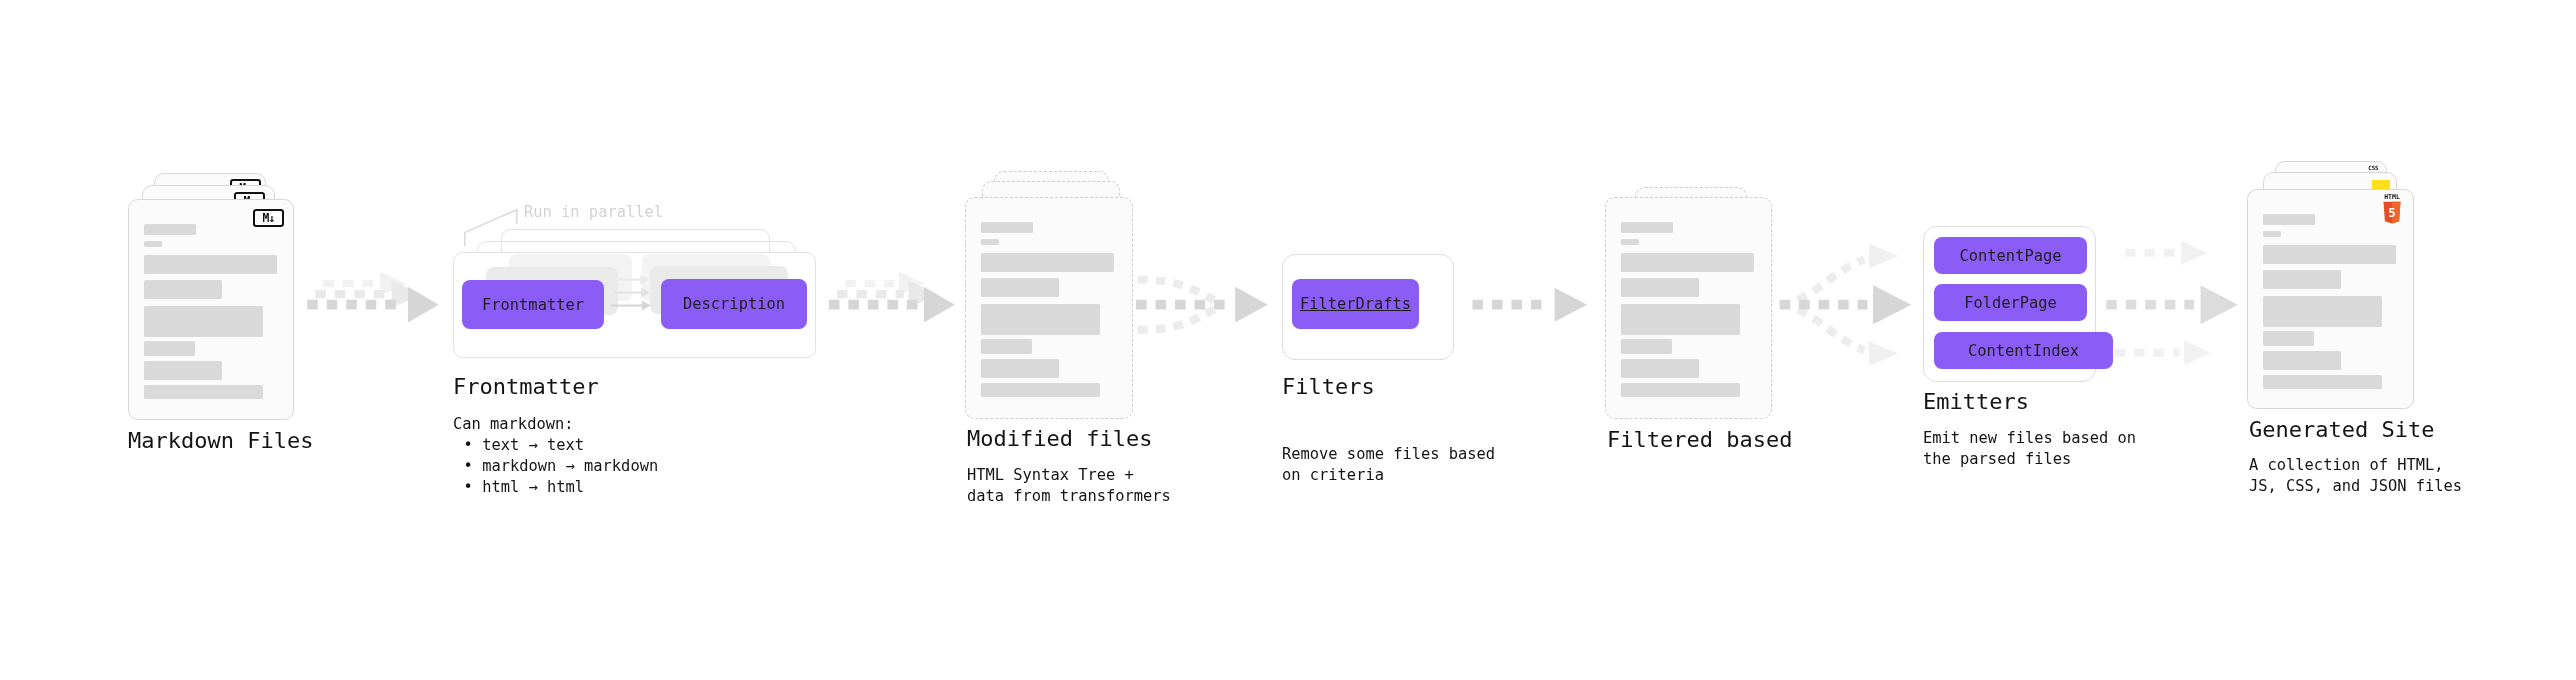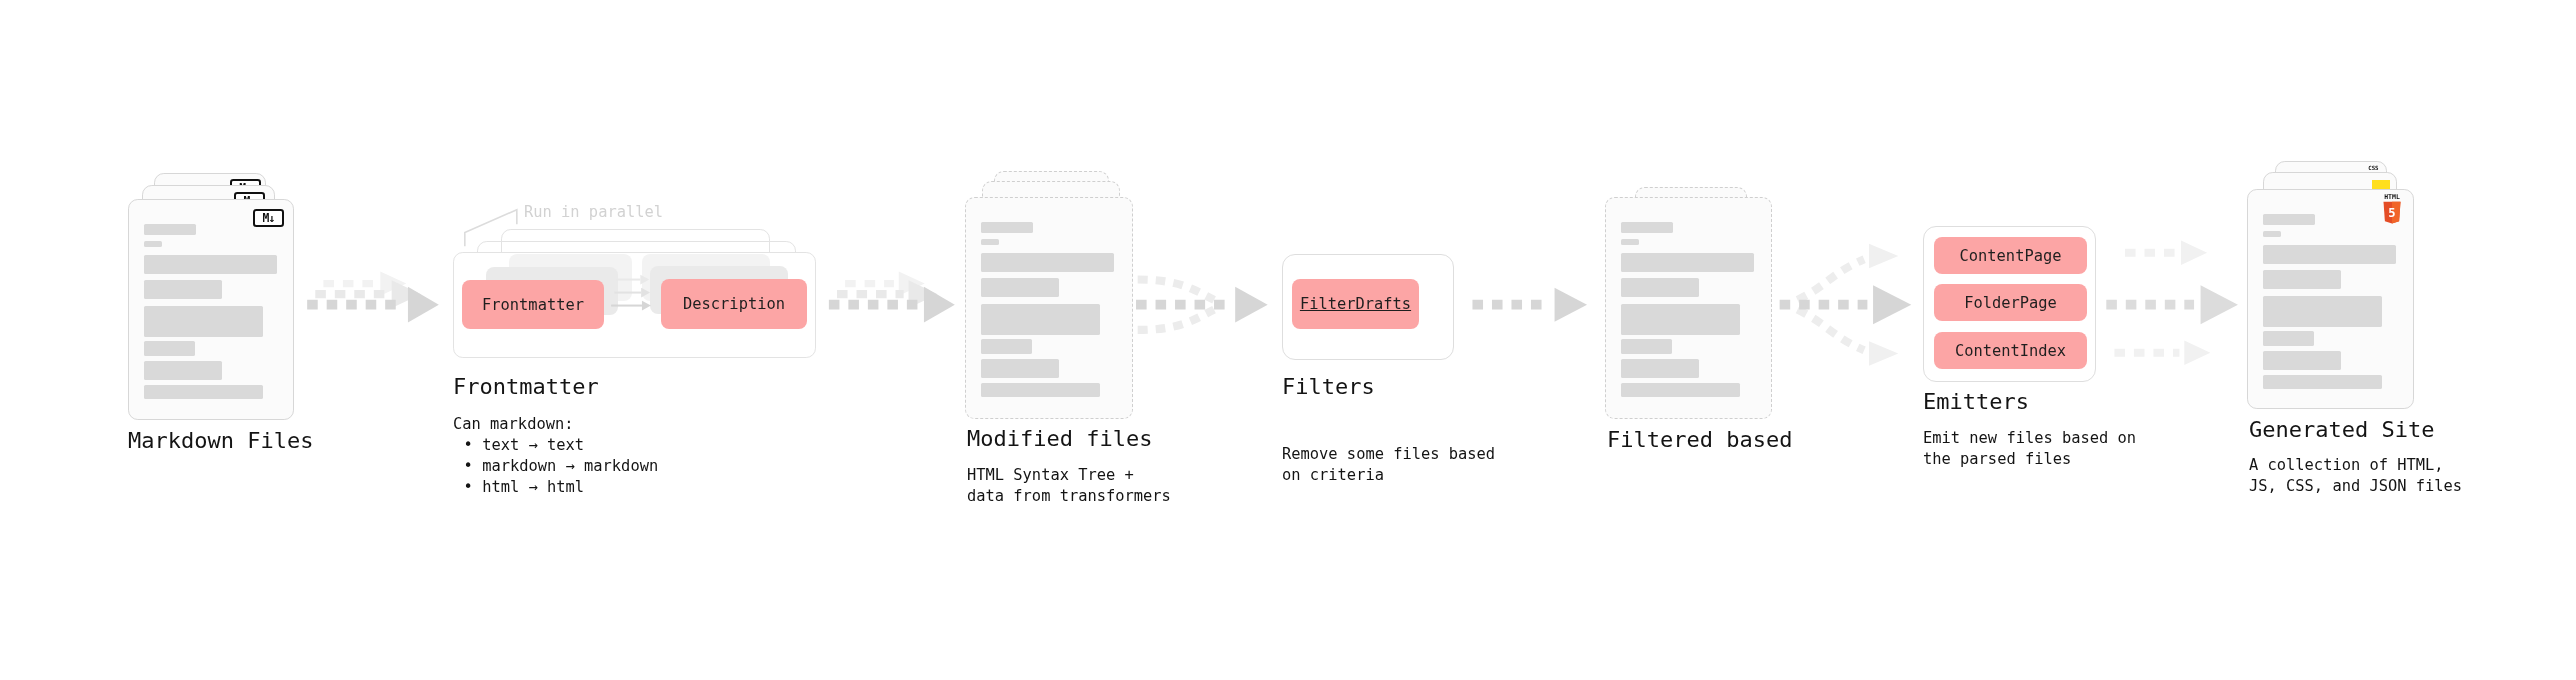--- a/index.html
+++ b/index.html
@@ -18,21 +18,21 @@
   
   .css-badge{position:absolute;display:flex;flex-direction:column;align-items:center;}
   .css-badge .t{font-size:5.7px;font-weight:bold;color:#111;line-height:4.9px;letter-spacing:0;}
   .css-badge .u{width:12.2px;height:2.4px;background:#2b63f6;margin-top:0.8px;}
   .js-badge{position:absolute;width:18px;height:10.6px;background:#ffdf1e;}
   .html-badge{position:absolute;}
   
   .t-container{position:absolute;border:1.6px solid #e3e3e3;border-radius:9.8px;box-sizing:border-box;background:transparent;}
   .t-container.front{background:#ffffff;}
   .panel{position:absolute;background:#ffffff;border:1.6px solid #dedede;border-radius:13px;box-sizing:border-box;}
-  .pill{position:absolute;background:#fca5a5;border-radius:8.1px;display:flex;align-items:center;justify-content:center;
+  .pill{position:absolute;background:#8b5cf6;border-radius:8.1px;display:flex;align-items:center;justify-content:center;
     font-size:15.4px;color:#1f1f1f;box-sizing:border-box;white-space:nowrap;}
   .pill.ghost1{background:#eaeaea;}
   .pill.ghost2{background:#f3f3f3;}
   
   .heading{position:absolute;font-size:22px;font-weight:500;color:#141414;white-space:nowrap;line-height:24.4px;}
   .caption{position:absolute;font-size:15.4px;font-weight:400;color:#141414;white-space:nowrap;line-height:21px;}
   .caption .indent{padding-left:10.6px;}
   .annotation{position:absolute;font-size:15.4px;color:#d2d2d2;white-space:nowrap;text-align:center;}
   
   .overlay{position:absolute;left:0;top:0;pointer-events:none;}
@@ -134,21 +134,21 @@
           <div class="bar" style="top: 185px; width: 119px; height: 14px;"></div>
         </div>
     </div>
     <div class="heading" style="left:1607px;top:428px;">Filtered based</div>
   </div>
 
   <div>
     <div class="panel" style="left:1923px;top:226px;width:173px;height:156px;"></div>
     <div class="pill" style="left:1934px;top:237px;width:153px;height:37px;">ContentPage</div>
     <div class="pill" style="left:1934px;top:284px;width:153px;height:37px;text-align:center;">FolderPage</div>
-    <div class="pill" style="left:1934px;top:332px;width:153px;height:37px;">ContentIndex</div>
+    <div class="pill" style="left:1934px;top:332px;width:179px;height:37px;">ContentIndex</div>
     <div class="heading" style="left:1923px;top:390px;">Emitters</div>
     <div class="caption" style="left:1923px;top:428px;">
       <div>Emit new files based on</div>
       <div>the parsed files</div>
     </div>
   </div>
 
   <div>
     <div class="file-card" style="left:2275px;top:161px;width:112px;height:49px;">
       <div class="css-badge" style="right:6.5px;top:4.1px;">

